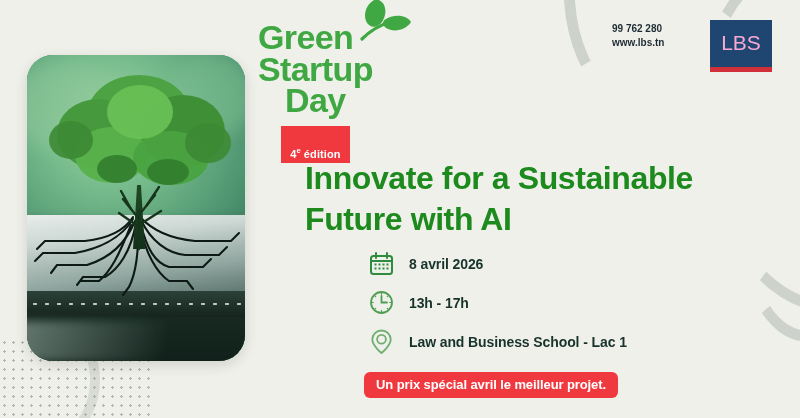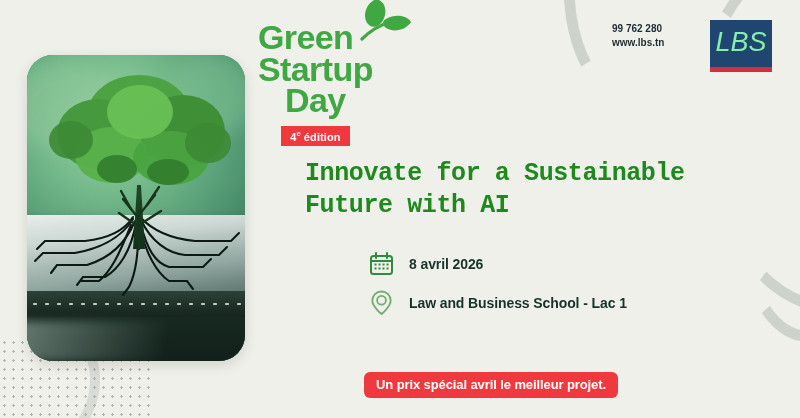--- a/index.html
+++ b/index.html
@@ -93,47 +93,46 @@
 
   
   .gsd{position:absolute;left:258px;top:22px;}
   .gsd-line{
     font-weight:bold;font-size:34px;line-height:0.93;color:#3fa843;
     letter-spacing:-.6px;white-space:nowrap;
   }
   .gsd-dayrow{display:flex;align-items:center;gap:9px;flex-direction:column;}
   .badge-edition{
     background:#f0393f;color:#ffffff;border-radius:0;
-    font-size:11px;font-weight:bold;padding:3px 9px 4px 9px;
+    font-size:11px;font-weight:bold;padding:20px 9px 4px 9px;
     white-space:nowrap;letter-spacing:.1px;
   }
   .badge-edition sup{font-size:7.5px;vertical-align:super;}
   .leaf-mark{position:absolute;left:98px;top:-27px;width:58px;height:46px;}
 
   
   .contact{
     position:absolute;left:612px;top:22px;text-align:left;
     color:#1d2b33;font-weight:bold;font-size:10px;line-height:1.35;
   }
   .lbs-logo{
     position:absolute;left:710px;top:20px;width:62px;height:52px;
     background:#1f4571;display:flex;align-items:center;justify-content:center;
     border-bottom:5px solid #d0303a;box-sizing:border-box;
   }
   .lbs-logo span{
-    color:#86efac;font-size:27px;font-weight:normal;letter-spacing:0px;
-    line-height:1;margin-bottom:3px;font-style:italic;
+    color:#f9a8d4;font-size:21px;font-weight:normal;letter-spacing:0px;
+    line-height:1;margin-bottom:3px;
   }
 
   
   .headline{
     position:absolute;left:305px;top:158px;width:450px;
-    color:#1c8a1c;font-size:25px;font-weight:bold;line-height:1.28;
+    color:#1c8a1c;font-size:32px;font-weight:bold;line-height:1.28;
     letter-spacing:-.4px;
-    font-family:Liberation Mono, monospace;
   }
 
   
   .details{position:absolute;left:368px;top:250px;}
   .detail-row{display:flex;align-items:center;gap:14px;margin-bottom:12px;}
   .detail-icon{width:27px;height:27px;flex:0 0 27px;}
   .detail-text{
     color:#17332b;font-size:14px;font-weight:bold;letter-spacing:-.1px;
     white-space:nowrap;
   }
@@ -251,20 +250,37 @@
             <rect x="18.5" y="13.5" width="2" height="2"></rect>
           <rect x="6.5" y="17.5" width="2" height="2"></rect>
             <rect x="10.5" y="17.5" width="2" height="2"></rect>
           <rect x="14.5" y="17.5" width="2" height="2"></rect>
             <rect x="18.5" y="17.5" width="2" height="2"></rect>
         </g>
       </svg>
       <div class="detail-text">8 avril 2026</div>
     </div>
 
+    <div class="detail-row">
+      <svg class="detail-icon" viewBox="0 0 27 27">
+        <circle cx="13.5" cy="13.5" r="10.5" fill="none" stroke="#4f9e53" stroke-width="1.8"></circle>
+        <path d="M13.5 7 V13.5 H19" fill="none" stroke="#4f9e53" stroke-width="1.8" stroke-linecap="round"></path>
+        <g stroke="#4f9e53" stroke-width="1.2" stroke-linecap="round">
+          <path d="M13.5 3.5 V5.3"></path>
+            <path d="M13.5 21.7 V23.5"></path>
+          <path d="M3.5 13.5 H5.3"></path>
+            <path d="M21.7 13.5 H23.5"></path>
+          <path d="M6.4 6.4 L7.7 7.7"></path>
+            <path d="M19.3 19.3 L20.6 20.6"></path>
+          <path d="M20.6 6.4 L19.3 7.7"></path>
+            <path d="M7.7 19.3 L6.4 20.6"></path>
+        </g>
+      </svg>
+      <div class="detail-text">13h - 17h</div>
+    </div>
 
     <div class="detail-row">
       <svg class="detail-icon" viewBox="0 0 27 27">
         <path d="M13.5 2.5 C8.3 2.5 4.3 6.6 4.3 11.6 C4.3 17.6 13.5 25 13.5 25 C13.5 25 22.7 17.6 22.7 11.6 C22.7 6.6 18.7 2.5 13.5 2.5 Z" fill="none" stroke="#6fae6f" stroke-width="1.8"></path>
         <circle cx="13.5" cy="11.3" r="4.4" fill="none" stroke="#6fae6f" stroke-width="1.8"></circle>
       </svg>
       <div class="detail-text">Law and Business School - Lac 1</div>
     </div>
 
   </div>

